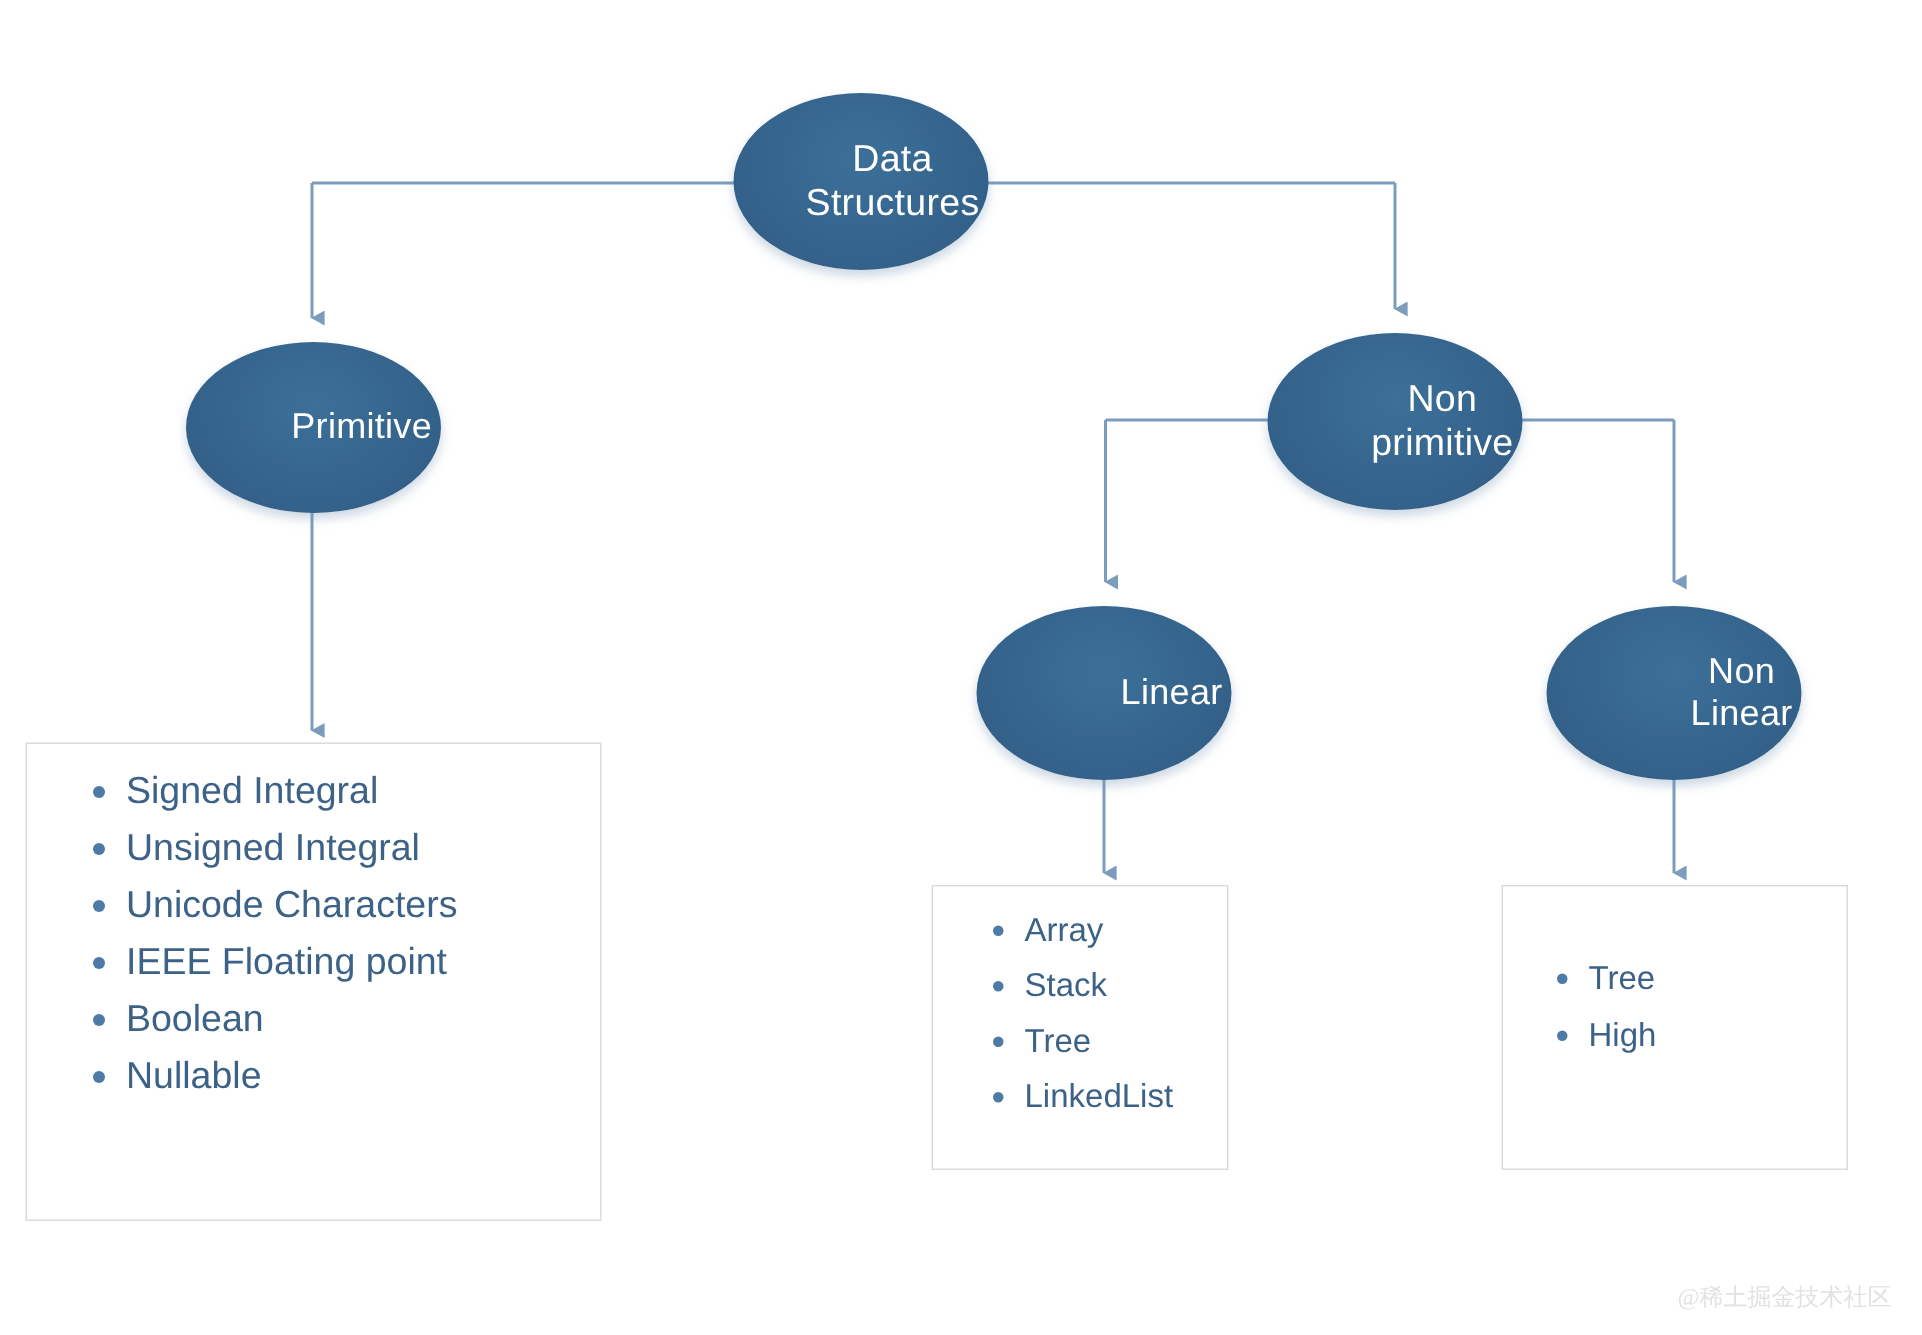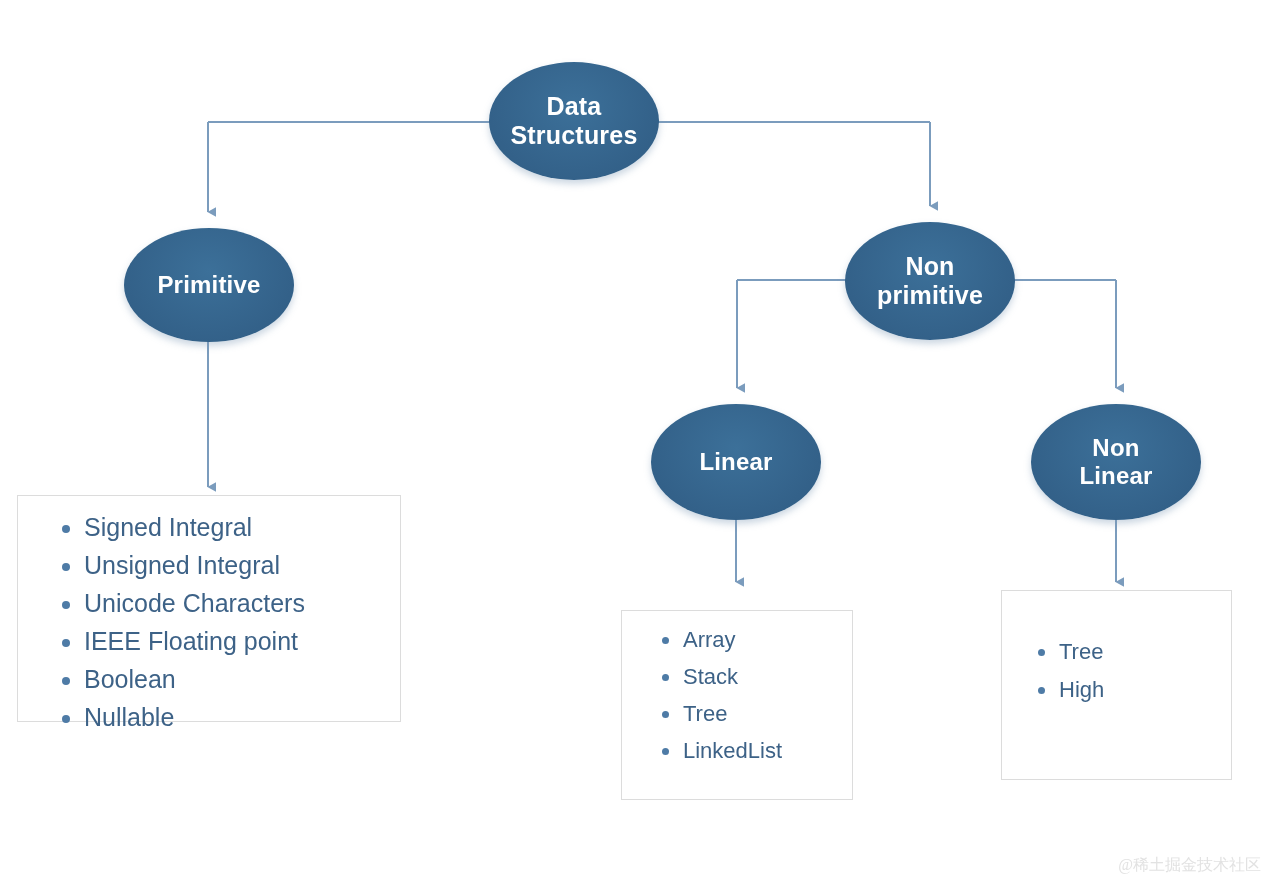--- a/index.html
+++ b/index.html
@@ -26,26 +26,26 @@
     pointer-events: none;
   }
   .node {
     position: absolute;
     background: #336a99;
     background: radial-gradient(ellipse at 50% 38%, #3c7099 0%, #336189 70%, #2f5c82 100%);
     border-radius: 50%;
     box-shadow: 0 4px 7px rgba(120,150,180,0.38);
     display: flex;
     align-items: center;
-    justify-content: center;
+    justify-content: flex-end;
     text-align: center;
     color: #ffffff;
     line-height: 1.18;
     letter-spacing: 0.2px;
-    font-weight: 700;
+    font-weight: 400;
   }
   .node span {
     display: block;
     width: 100%;
     padding: 0 6px;
     box-sizing: border-box;
   }
   .listbox {
     position: absolute;
     background: #ffffff;
@@ -70,26 +70,26 @@
     width: 7px;
     height: 7px;
     border-radius: 50%;
     background: #4e7ba6;
     margin-right: 14px;
     flex: 0 0 auto;
     position: relative;
     top: -3px;
   }
   
-  #box-primitive { left: 17px; top: 495px; width: 384px; height: 227px; }
+  #box-primitive { left: 17px; top: 495px; width: 384px; height: 319px; }
   #box-primitive ul { margin-top: 12px; margin-left: 44px; }
   #box-primitive li { font-size: 25px; line-height: 38px; }
   #box-primitive .bullet { width: 8px; height: 8px; }
   
-  #box-linear { left: 621px; top: 610px; width: 232px; height: 190px; }
+  #box-linear { left: 621px; top: 590px; width: 198px; height: 190px; }
   #box-linear ul { margin-top: 10px; margin-left: 40px; }
   #box-linear li { font-size: 22px; line-height: 37px; }
   
   #box-nonlinear { left: 1001px; top: 590px; width: 231px; height: 190px; }
   #box-nonlinear ul { margin-top: 42px; margin-left: 36px; }
   #box-nonlinear li { font-size: 22px; line-height: 38px; }
 
   #node-root       { left: 489px; top: 62px;  width: 170px; height: 118px; font-size: 25px; }
   #node-primitive  { left: 124px; top: 228px; width: 170px; height: 114px; font-size: 24px; }
   #node-nonprim    { left: 845px; top: 222px; width: 170px; height: 118px; font-size: 25px; }

